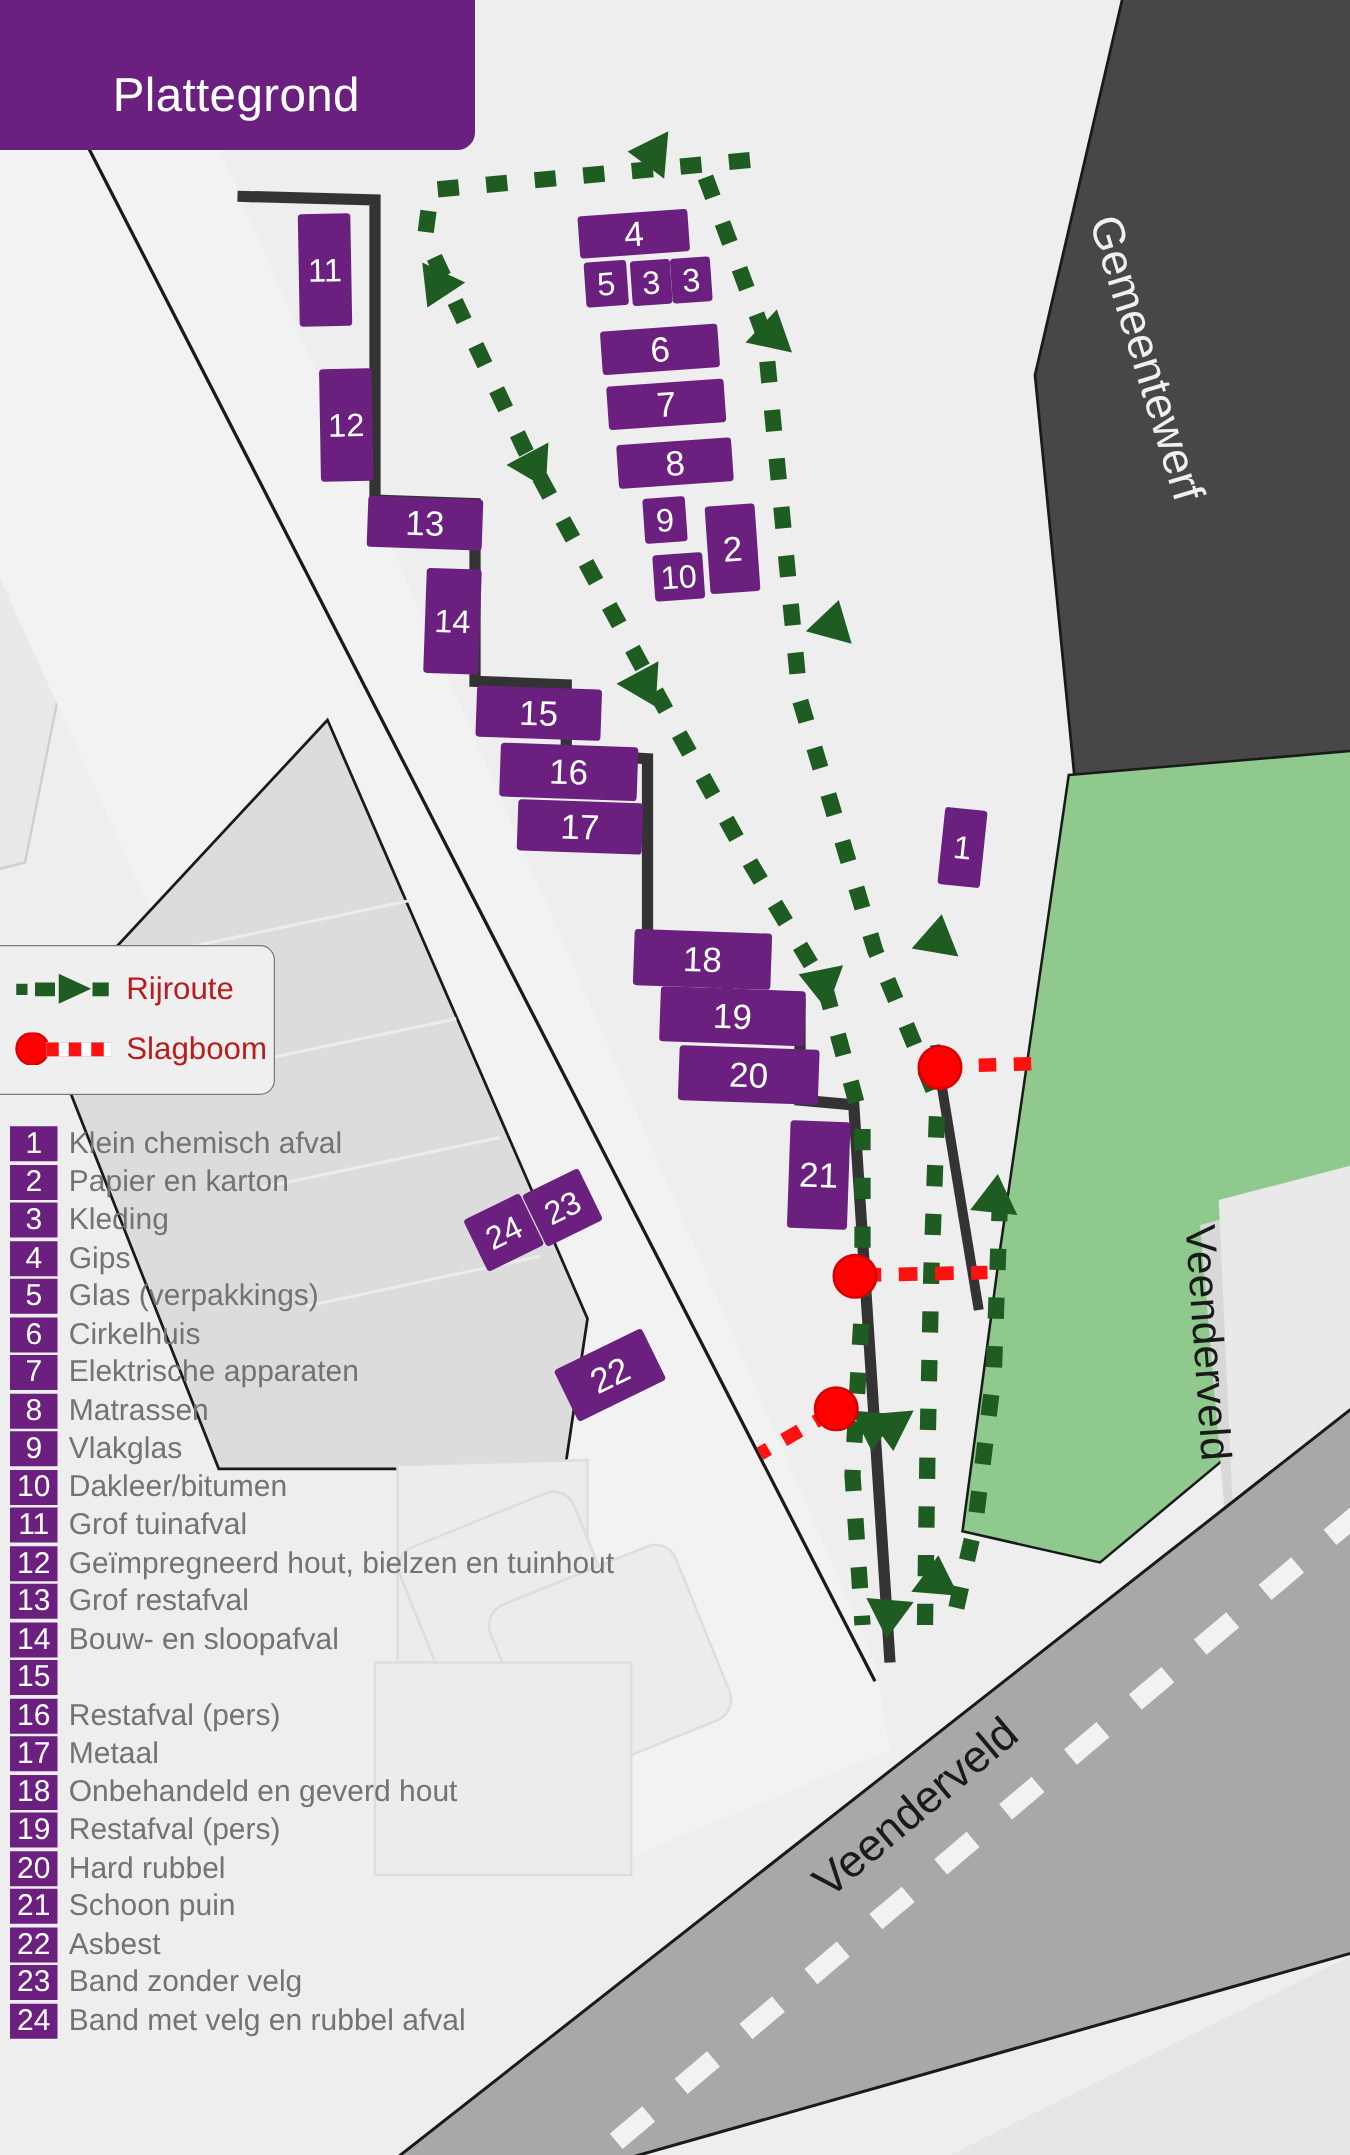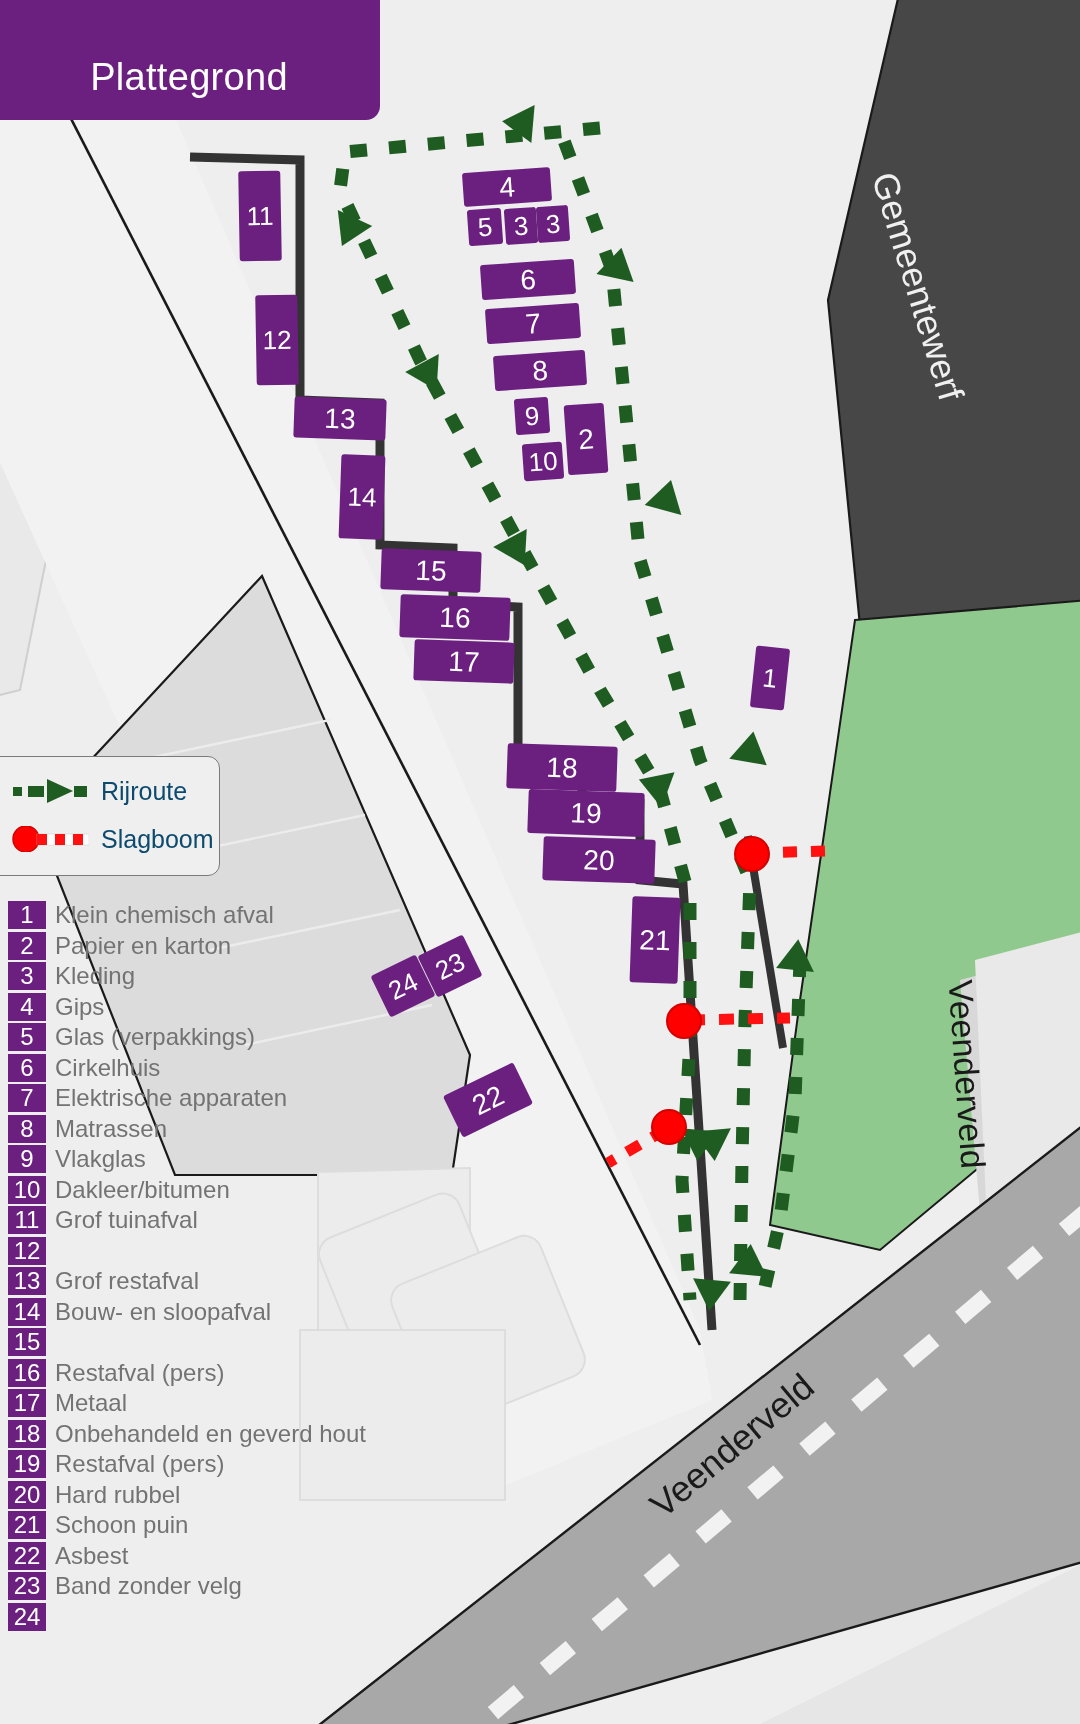--- a/index.html
+++ b/index.html
@@ -69,21 +69,21 @@
     padding-left: 22px;
   }
   .route-key {
     width: 78px;
     height: 26px;
     position: relative;
     flex: 0 0 78px;
   }
   .route-label {
     font-size: 25px;
-    color: #0c4a6e;
+    color: #b91c1c;
     margin-left: 12px;
     white-space: nowrap;
   }
   
   .num-legend {
     position: absolute;
     left: 8px;
     top: 900px;
     z-index: 40;
     width: 520px;
@@ -402,20 +402,21 @@
       <div class="num-row">
         <div class="num-badge">10</div>
         <div class="num-text">Dakleer/bitumen</div>
       </div>
       <div class="num-row">
         <div class="num-badge">11</div>
         <div class="num-text">Grof tuinafval</div>
       </div>
       <div class="num-row">
         <div class="num-badge">12</div>
+        <div class="num-text">Geïmpregneerd hout, bielzen en tuinhout</div>
       </div>
       <div class="num-row">
         <div class="num-badge">13</div>
         <div class="num-text">Grof restafval</div>
       </div>
       <div class="num-row">
         <div class="num-badge">14</div>
         <div class="num-text">Bouw- en sloopafval</div>
       </div>
       <div class="num-row">
@@ -448,16 +449,17 @@
       <div class="num-row">
         <div class="num-badge">22</div>
         <div class="num-text">Asbest</div>
       </div>
       <div class="num-row">
         <div class="num-badge">23</div>
         <div class="num-text">Band zonder velg</div>
       </div>
       <div class="num-row">
         <div class="num-badge">24</div>
+        <div class="num-text">Band met velg en rubbel afval</div>
       </div>
     </div>
 
 </div>
 
 </body></html>

